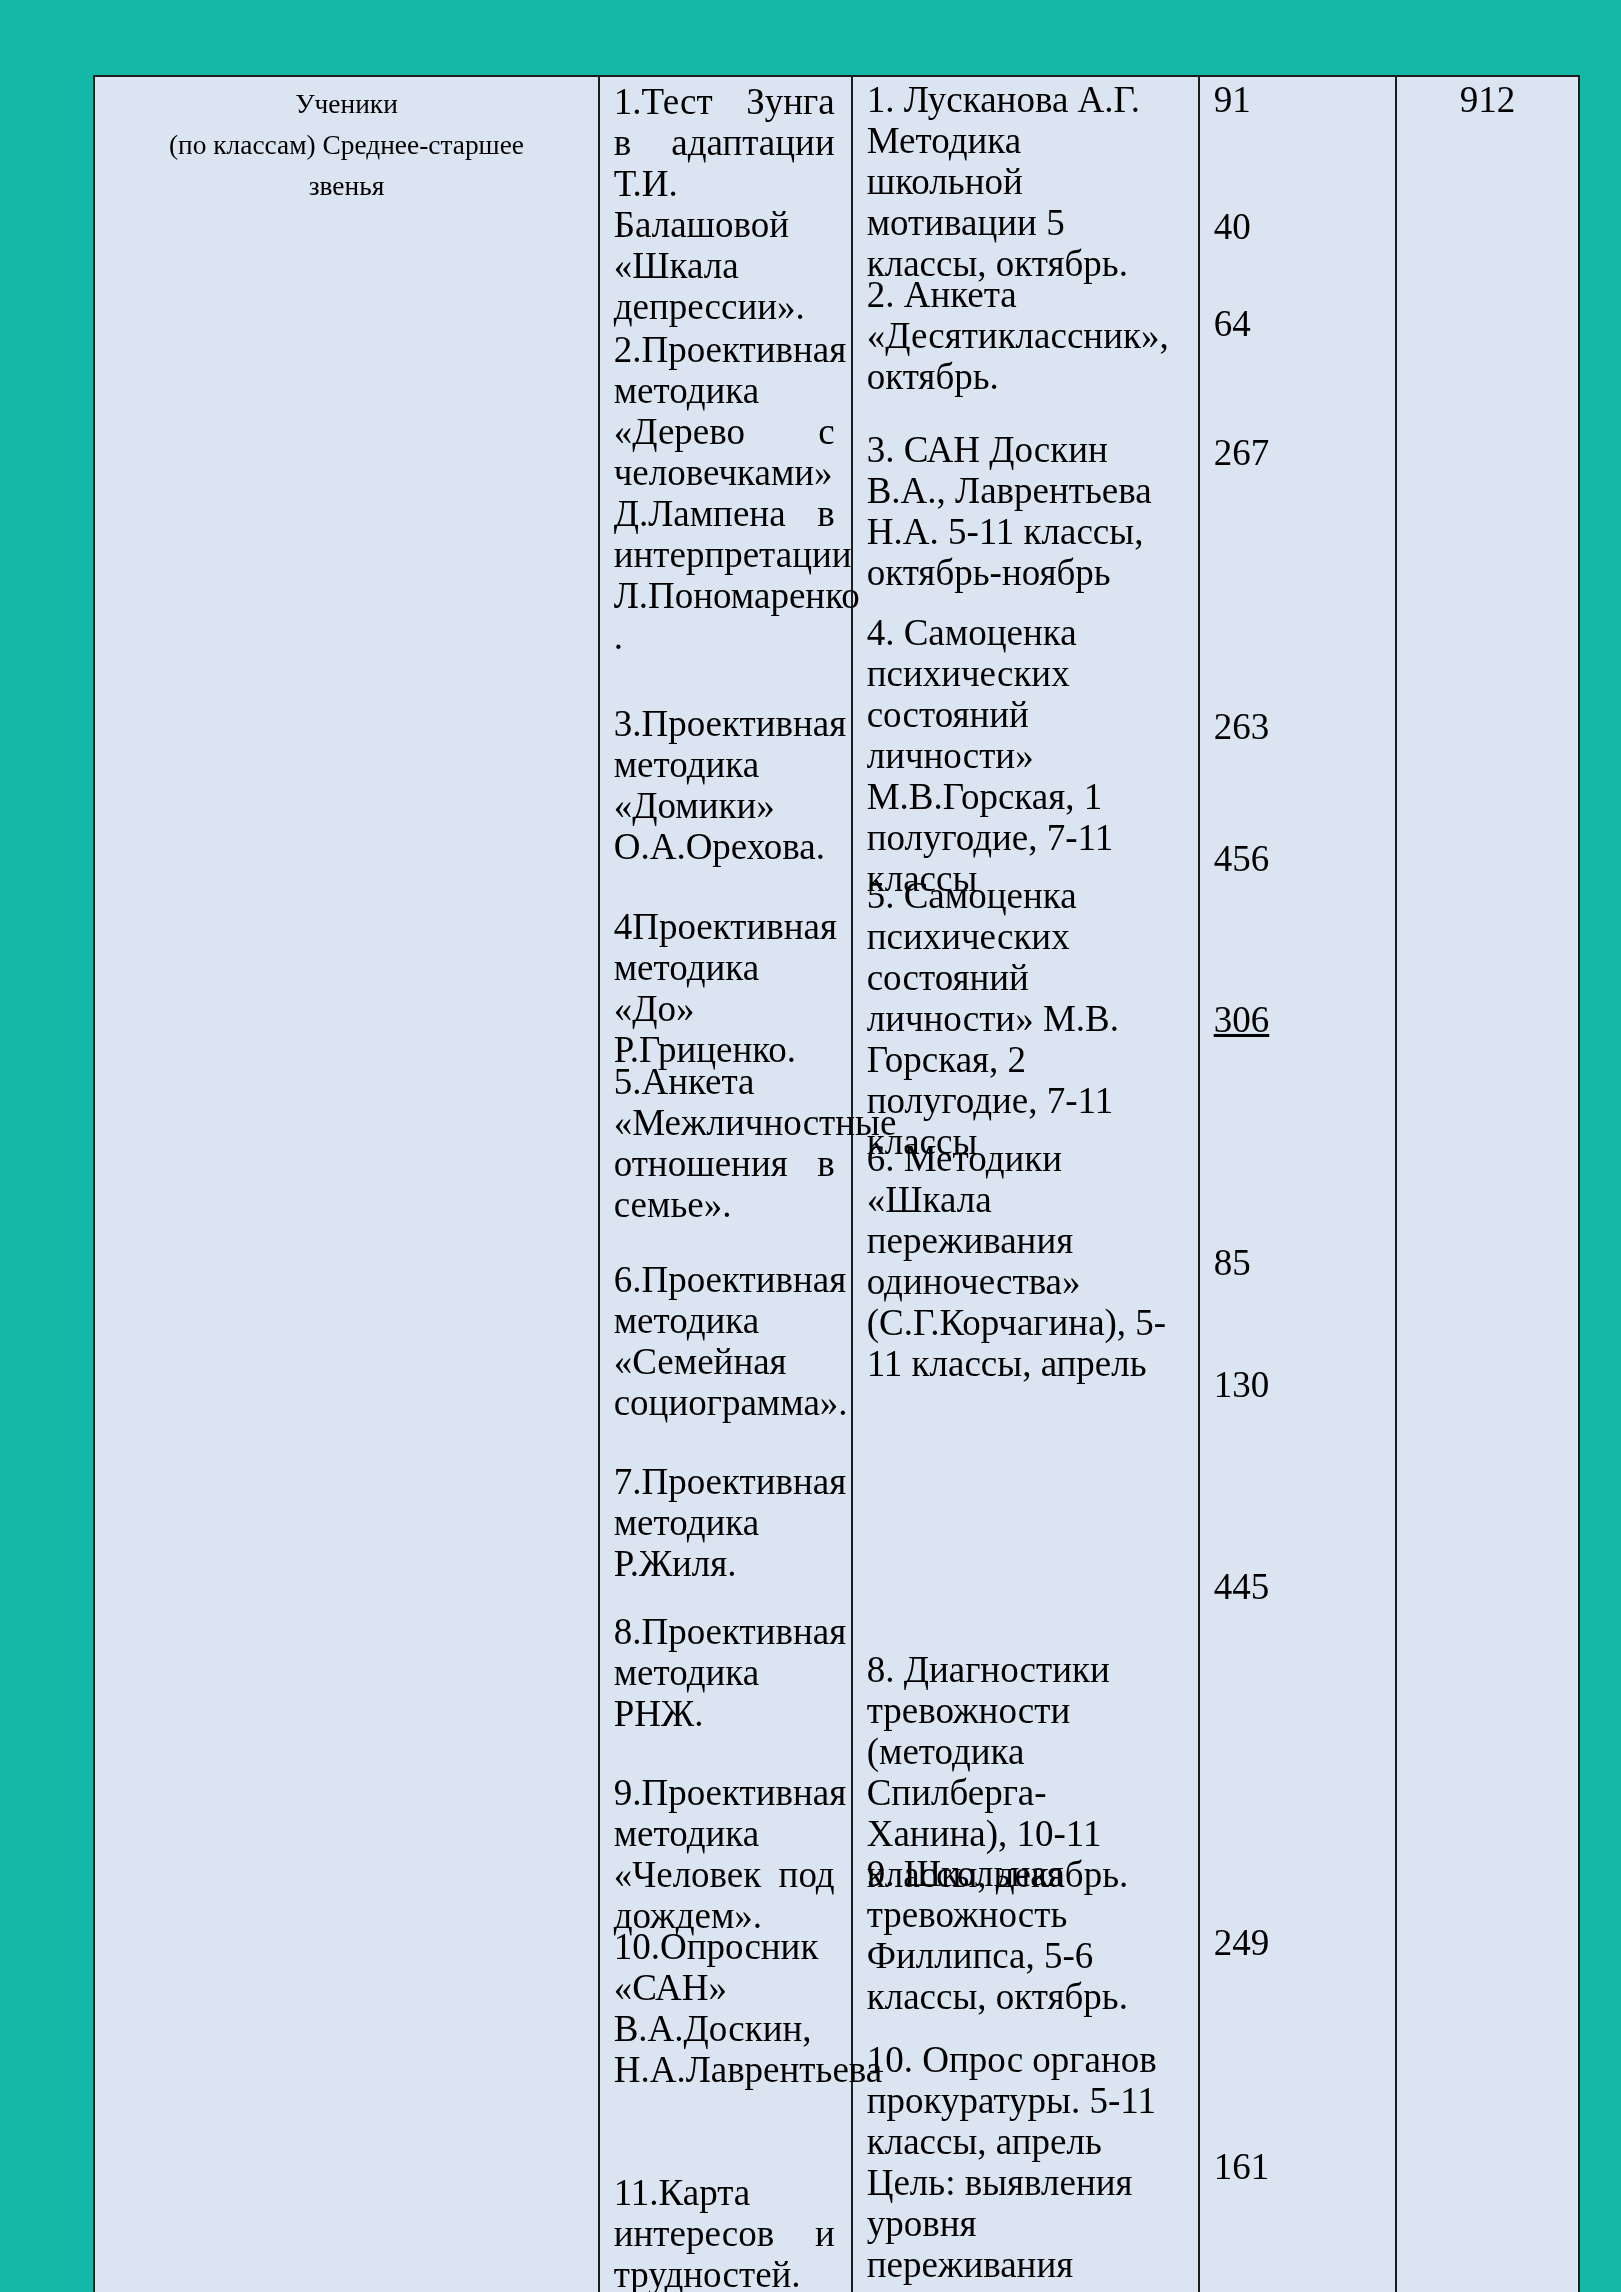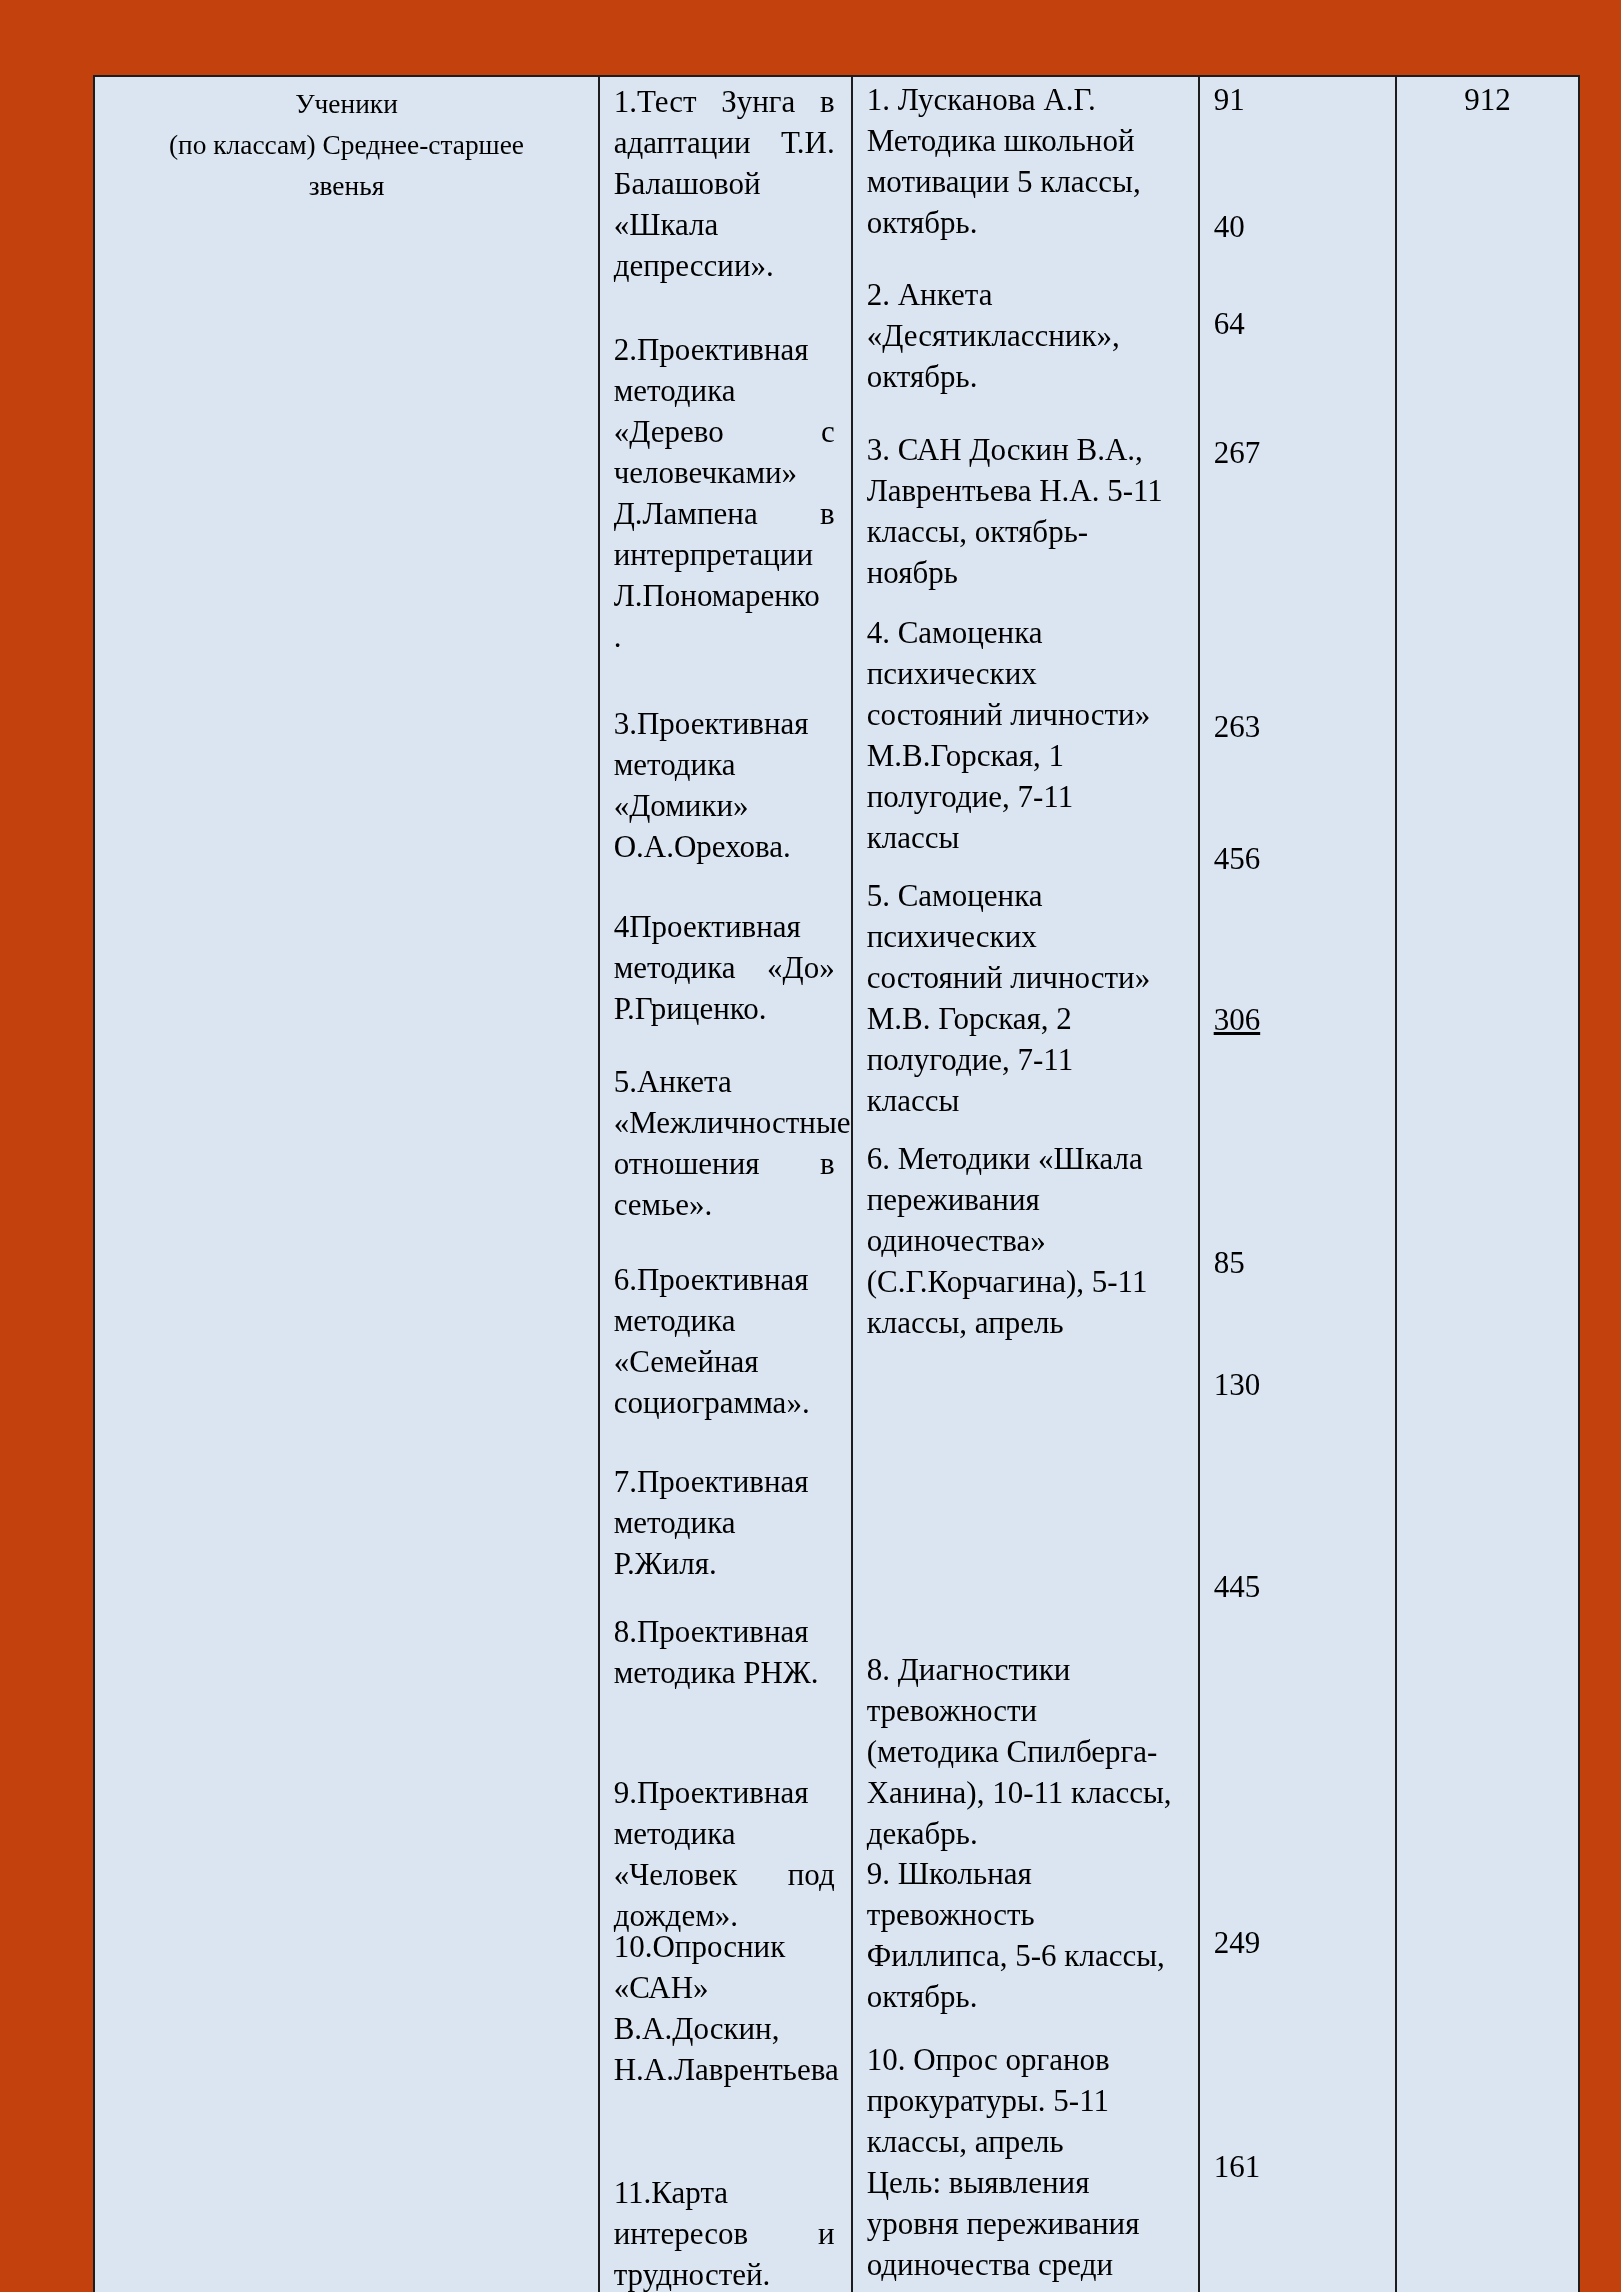--- a/index.html
+++ b/index.html
@@ -1,19 +1,19 @@
 <!DOCTYPE html>
 <html><head>
 <meta charset="utf-8">
 <style>
   html,body { margin:0; padding:0; background:#ffffff; }
   .page {
     position:relative;
     width:1621px; height:2293px;
-    background:#c2410c;
+    background:#14b8a6;
     overflow:hidden;
     font-family:"Liberation Serif","DejaVu Serif",serif;
     color:#000000;
   }
   .tbl {
     position:absolute; left:93px; top:75px;
     width:1485px; height:2217px;
     background:#dbe5f1;
     border-left:2px solid #1d1d1d;
     border-top:2px solid #1d1d1d;
@@ -21,21 +21,21 @@
   }
   .col { position:absolute; top:0; height:100%; border-right:2px solid #1d1d1d; box-sizing:border-box; }
   .col-group   { left:0;      width:505px; }
   .col-methods { left:505px;  width:253px; }
   .col-diag    { left:758px;  width:347px; }
   .col-counts  { left:1105px; width:197px; }
   .col-total   { left:1302px; width:183px; }
 
   .para {
     position:absolute;
-    font-size:31px; line-height:41px;
+    font-size:37px; line-height:41px;
     white-space:pre-line;
   }
   .group-block { top:6.9px; left:0; width:100%; text-align:center; position:absolute; font-size:27.4px; line-height:41px; }
   .group-line2 { max-width:431px; margin:0 auto; }
   .m-para { left:13.7px; width:221px; text-align:justify; }
   .d-para { left:13.7px; width:306px; text-align:left; }
   .c-para { left:13.7px; width:167px; text-align:left; }
   .t-para { left:0; width:100%; text-align:center; }
 </style>
 </head>

